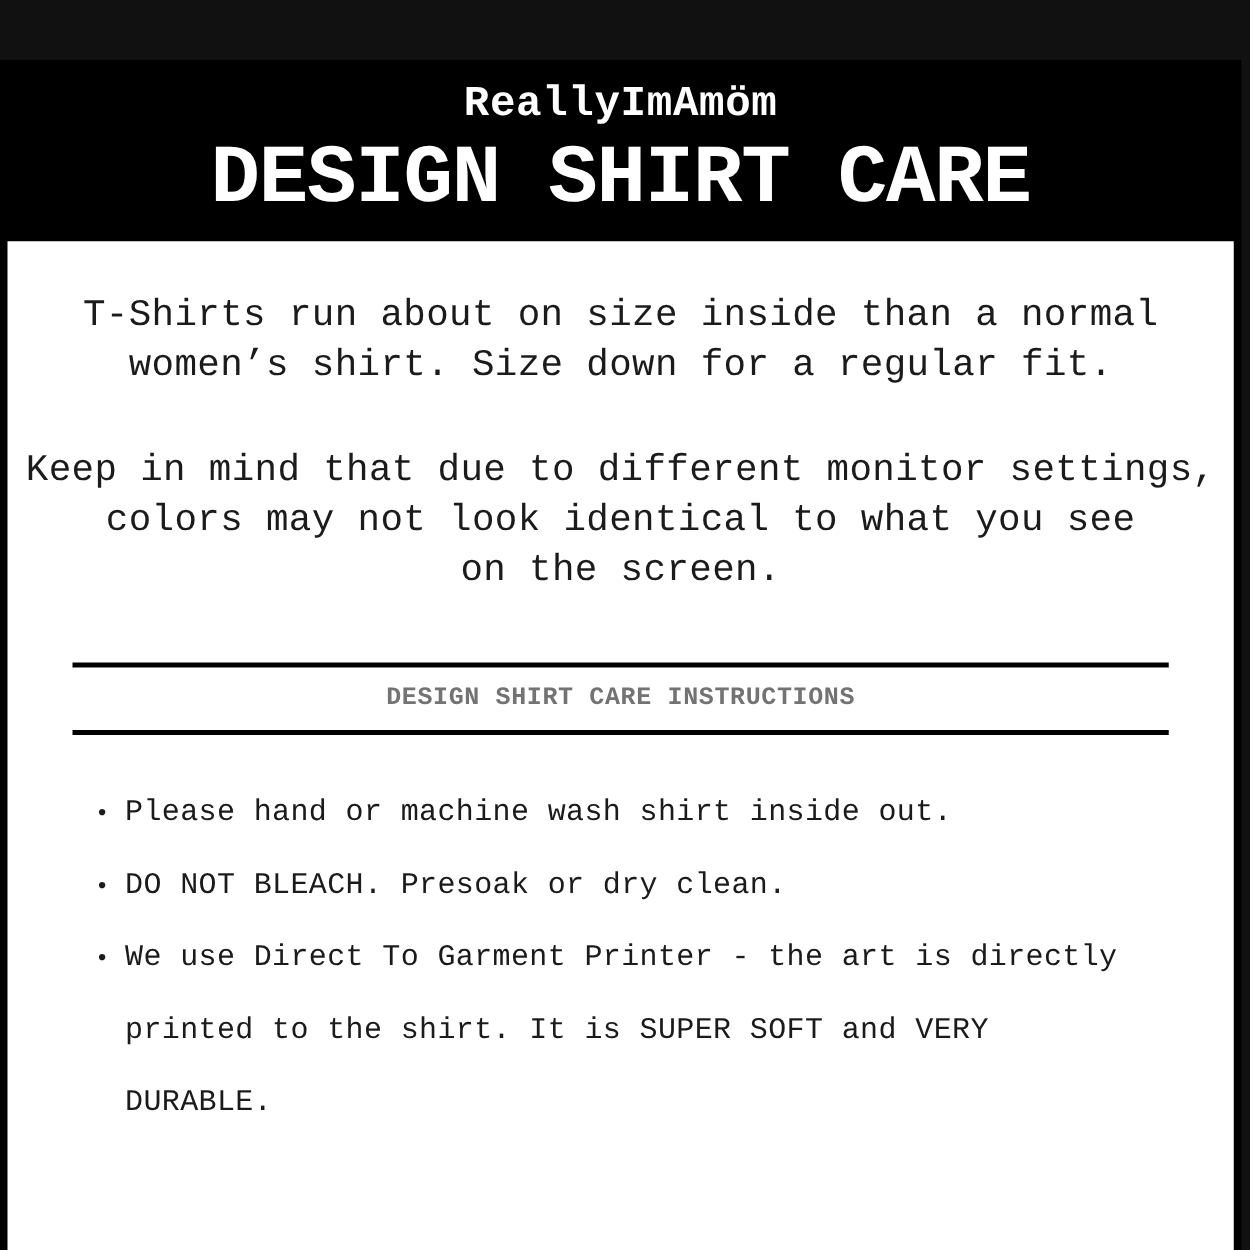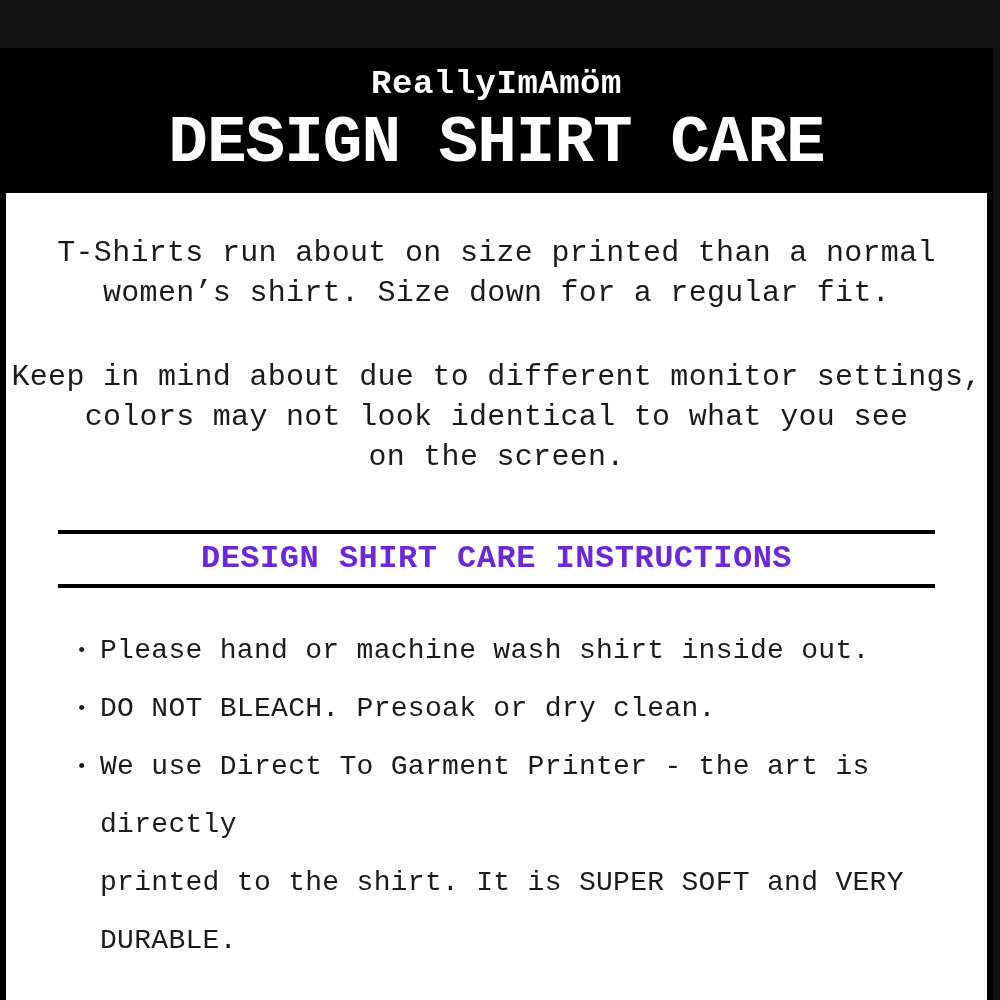--- a/index.html
+++ b/index.html
@@ -57,31 +57,31 @@
   .intro.second { margin-top: 44px; }
   .care-heading-wrap {
     margin: 53px 52px 0 52px;
     border-top: 4px solid #000000;
     border-bottom: 4px solid #000000;
     text-align: center;
   }
   .care-heading {
     margin: 0;
     padding: 10px 0;
-    font-size: 32px;
+    font-size: 20px;
     line-height: 30px;
     font-weight: bold;
     letter-spacing: 0.5px;
-    color: #6d28d9;
+    color: #737373;
   }
   .care-list {
     margin: 34px 66px 0 68px;
     padding: 0;
     list-style: none;
-    font-size: 28px;
+    font-size: 24px;
     line-height: 58px;
     letter-spacing: 0.3px;
   }
   .care-item {
     position: relative;
     padding-left: 26px;
     white-space: pre-line;
   }
   .care-item::before {
     content: "\2022";
@@ -97,24 +97,24 @@
 
 <div class="page">
 
   <div class="header">
     <div class="logo">ReallyImAmöm</div>
     <h1 class="title">DESIGN SHIRT CARE</h1>
   </div>
 
   <div class="panel">
 
-    <p class="intro first">T-Shirts run about on size printed than a normal
+    <p class="intro first">T-Shirts run about on size inside than a normal
 women’s shirt. Size down for a regular fit.</p>
 
-    <p class="intro second">Keep in mind about due to different monitor settings,
+    <p class="intro second">Keep in mind that due to different monitor settings,
 colors may not look identical to what you see
 on the screen.</p>
 
     <div class="care-heading-wrap">
       <h2 class="care-heading">DESIGN SHIRT CARE INSTRUCTIONS</h2>
     </div>
 
     <ul class="care-list">
       <li class="care-item">Please hand or machine wash shirt inside out.</li>
       <li class="care-item">DO NOT BLEACH. Presoak or dry clean.</li>

